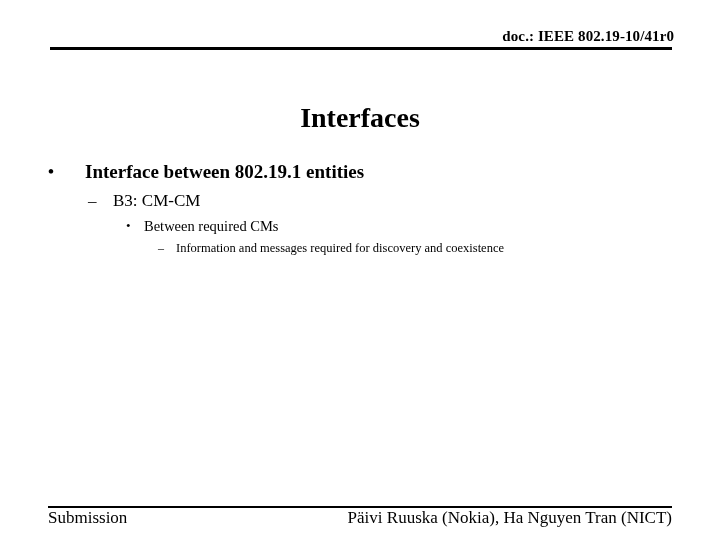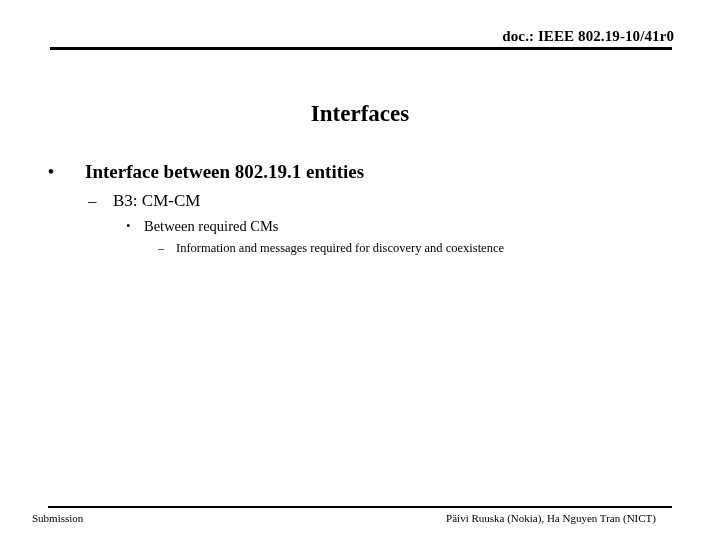--- a/index.html
+++ b/index.html
@@ -41,21 +41,21 @@
     background: #000000;
   }
 
   
   .slide-title {
     position: absolute;
     left: 50px;
     top: 82px;
     width: 620px;
     text-align: center;
-    font-size: 23px;
+    font-size: 28px;
     font-weight: bold;
     line-height: 34px;
     white-space: nowrap;
   }
 
   
   .body-outline {
     position: absolute;
     left: 48px;
     top: 160px;
@@ -122,25 +122,25 @@
   .footer-rule {
     position: absolute;
     left: 48px;
     top: 506px;
     width: 624px;
     height: 2px;
     background: #000000;
   }
   .footer {
     position: absolute;
-    left: 32px;
+    left: 48px;
     top: 510px;
     width: 624px;
     height: 16px;
-    font-size: 11px;
+    font-size: 17px;
     line-height: 16px;
   }
   .footer .f-left {
     position: absolute;
     left: 0;
     top: 0;
     white-space: nowrap;
   }
   .footer .f-center {
     position: absolute;

